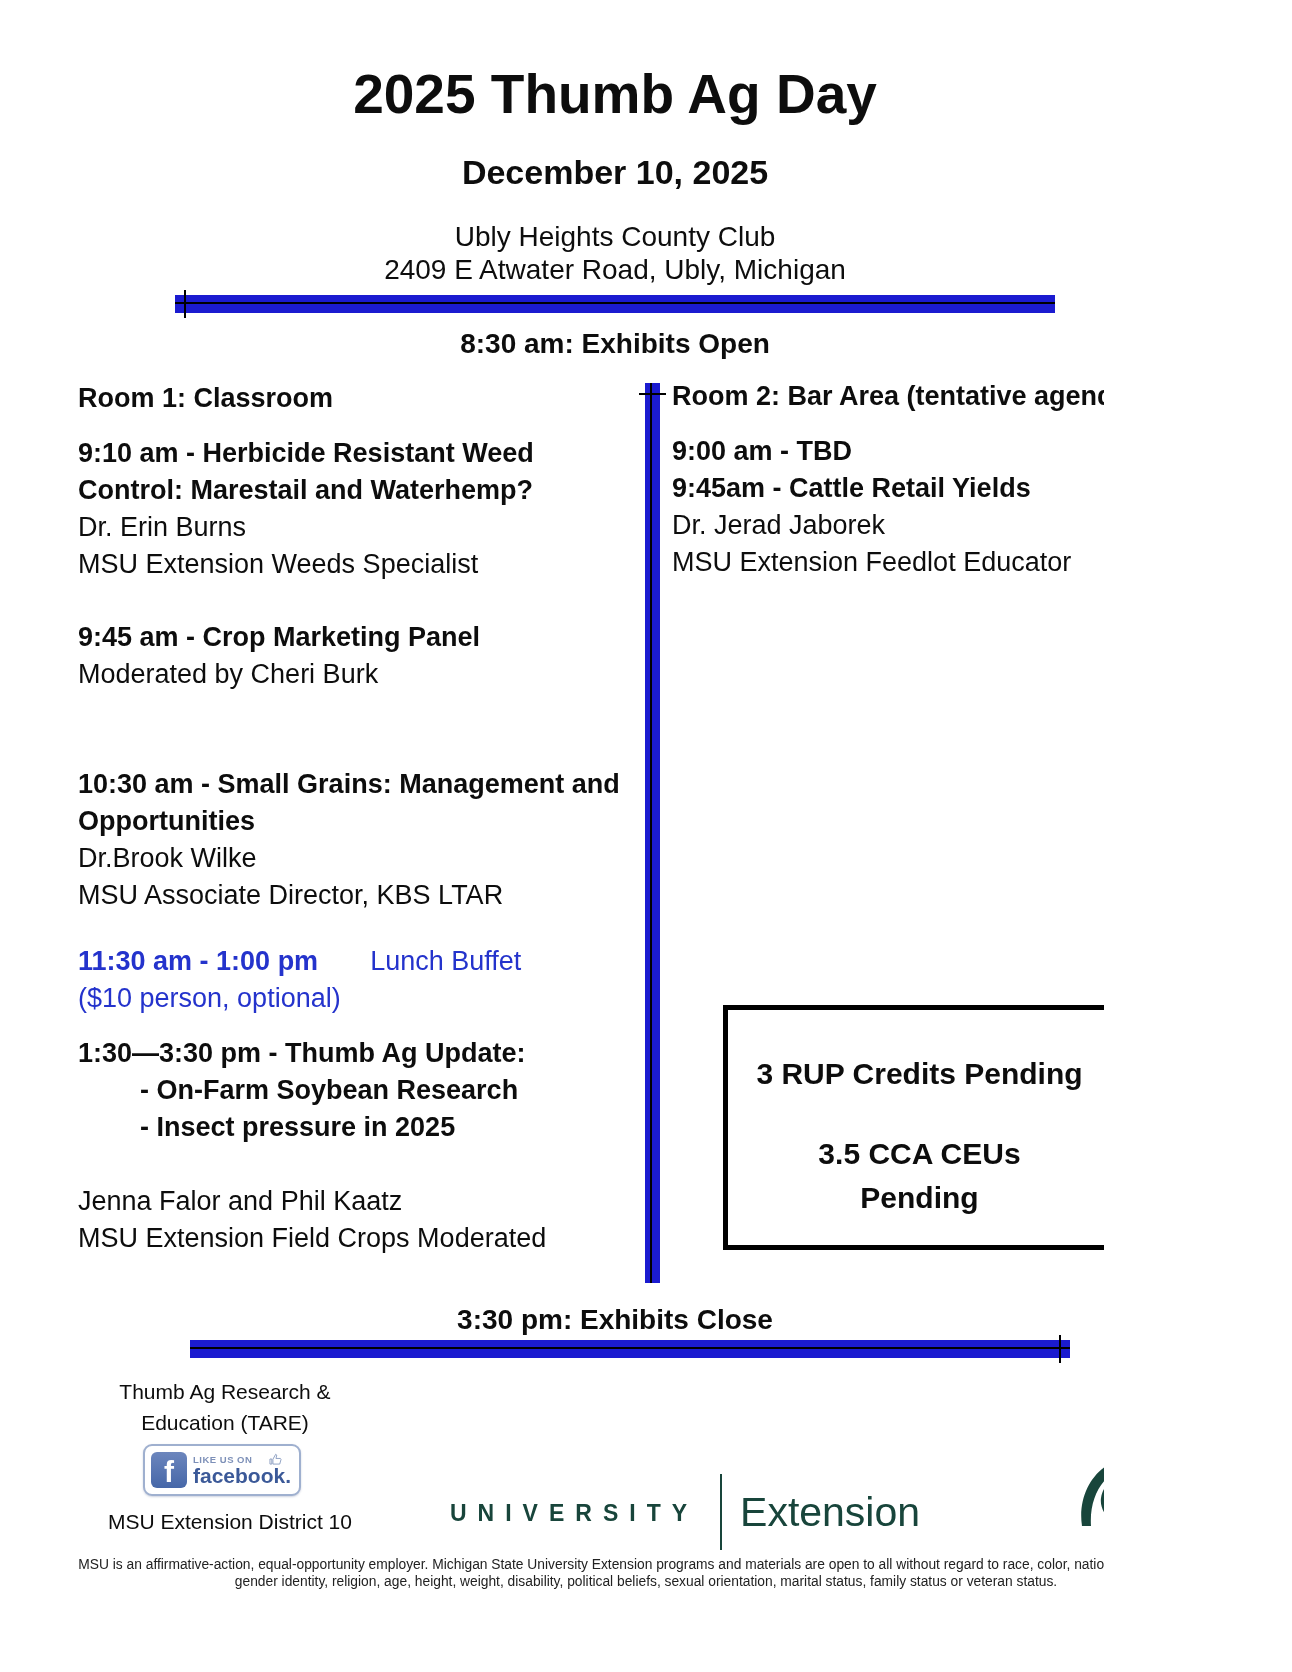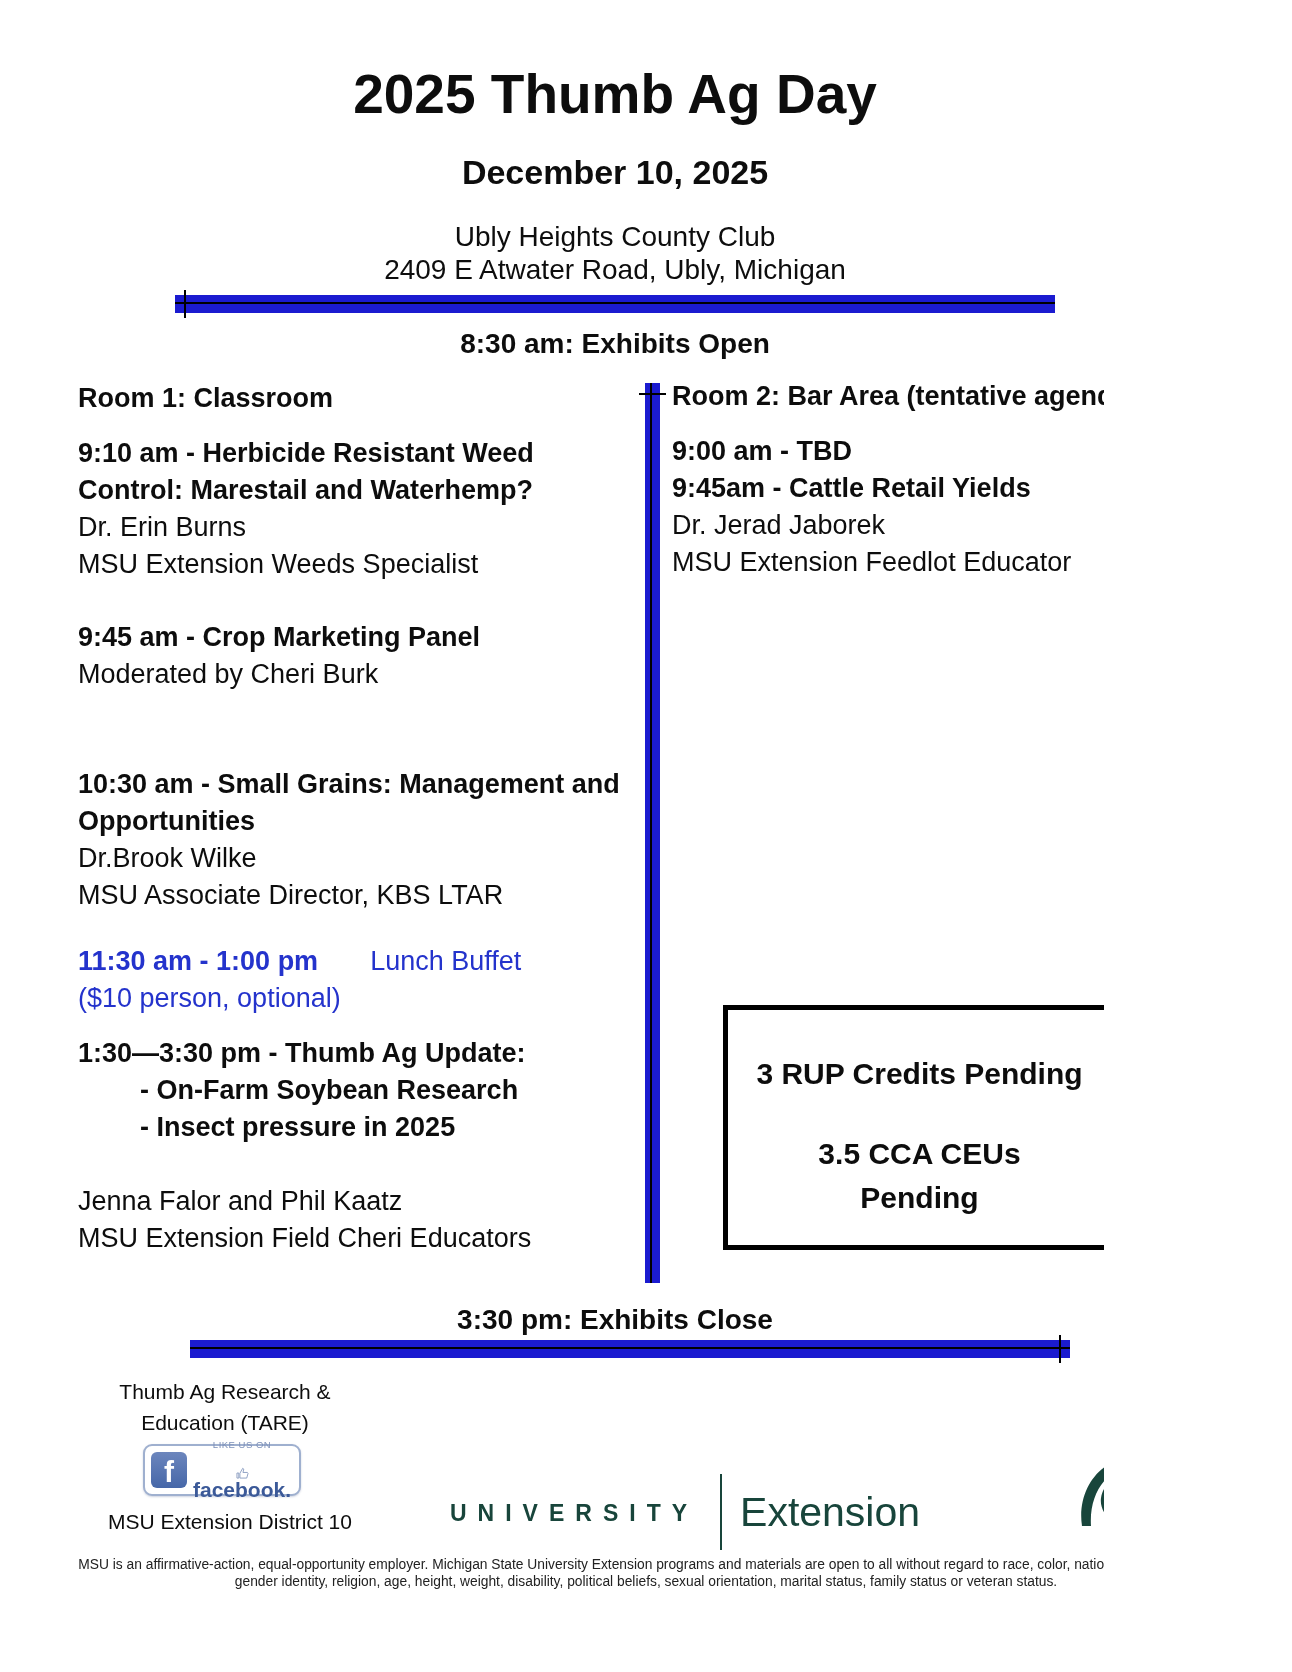--- a/index.html
+++ b/index.html
@@ -50,21 +50,21 @@
     left:143px;top:1444px;width:158px;height:52px;background:#fff;
     border:2px solid #9fb0cf;border-radius:9px;display:flex;align-items:center;
     padding:3px 6px;box-sizing:border-box;box-shadow:0 1px 2px rgba(60,80,130,.25);
   }
   .fb-f{
     width:36px;height:36px;border-radius:6px;flex:0 0 36px;
     background:linear-gradient(#6c86bd,#4667a8);color:#fff;font-weight:bold;
     font-size:30px;text-align:center;line-height:40px;overflow:hidden;
   }
   .fb-right{margin-left:6px;display:flex;flex-direction:column;justify-content:center;}
-  .fb-like{font-size:9.5px;font-weight:normal;color:#7d90b8;letter-spacing:.5px;display:flex;align-items:center;gap:17px;flex-direction:column;}
+  .fb-like{font-size:9.5px;font-weight:bold;color:#7d90b8;letter-spacing:.5px;display:flex;align-items:center;gap:17px;}
   .fb-word{font-size:21px;font-weight:bold;color:var(--fbblue);line-height:22px;}
 
   .sponsored{left:520px;top:1370px;width:688px;text-align:right;font-size:20px;line-height:26px;color:#111;}
 
   .msu-block{left:450px;top:1474px;display:flex;align-items:center;}
   .msu-l1{color:var(--green);font-size:30px;font-weight:bold;letter-spacing:1.5px;border-bottom:3px solid var(--green);padding-bottom:2px;white-space:nowrap;}
   .msu-l2{color:var(--green);font-size:23px;font-weight:bold;letter-spacing:11px;margin-top:3px;white-space:nowrap;}
   .msu-sep{width:2px;height:76px;background:var(--green);margin:0 18px 0 22px;}
   .msu-ext{color:var(--green);font-size:41px;white-space:nowrap;}
 
@@ -101,21 +101,21 @@
     <div class="line">Dr.Brook Wilke</div>
     <div class="line">MSU Associate Director, KBS LTAR</div>
     <div class="line" style="margin-top:29px;">
       <span class="b blue">11:30 am - 1:00 pm</span><span class="blue" style="margin-left:52px;">Lunch Buffet</span>
     </div>
     <div class="line blue">($10 person, optional)</div>
     <div class="line b" style="margin-top:18px;">1:30—3:30 pm - Thumb Ag Update:</div>
     <div class="line b indent">- On-Farm Soybean Research</div>
     <div class="line b indent">- Insect pressure in 2025</div>
     <div class="line" style="margin-top:37px;">Jenna Falor and Phil Kaatz</div>
-    <div class="line">MSU Extension Field Cheri Educators</div>
+    <div class="line">MSU Extension Field Crops Moderated</div>
   </div>
 
   <div class="vbar">
     <div class="mid"></div>
     <div class="tick"></div>
   </div>
 
   <div class="col" style="left:672px;top:378px;">
     <div class="line b">Room 2: Bar Area (tentative agenda)</div>
     <div class="line b" style="margin-top:18px;">9:00 am - TBD</div>

